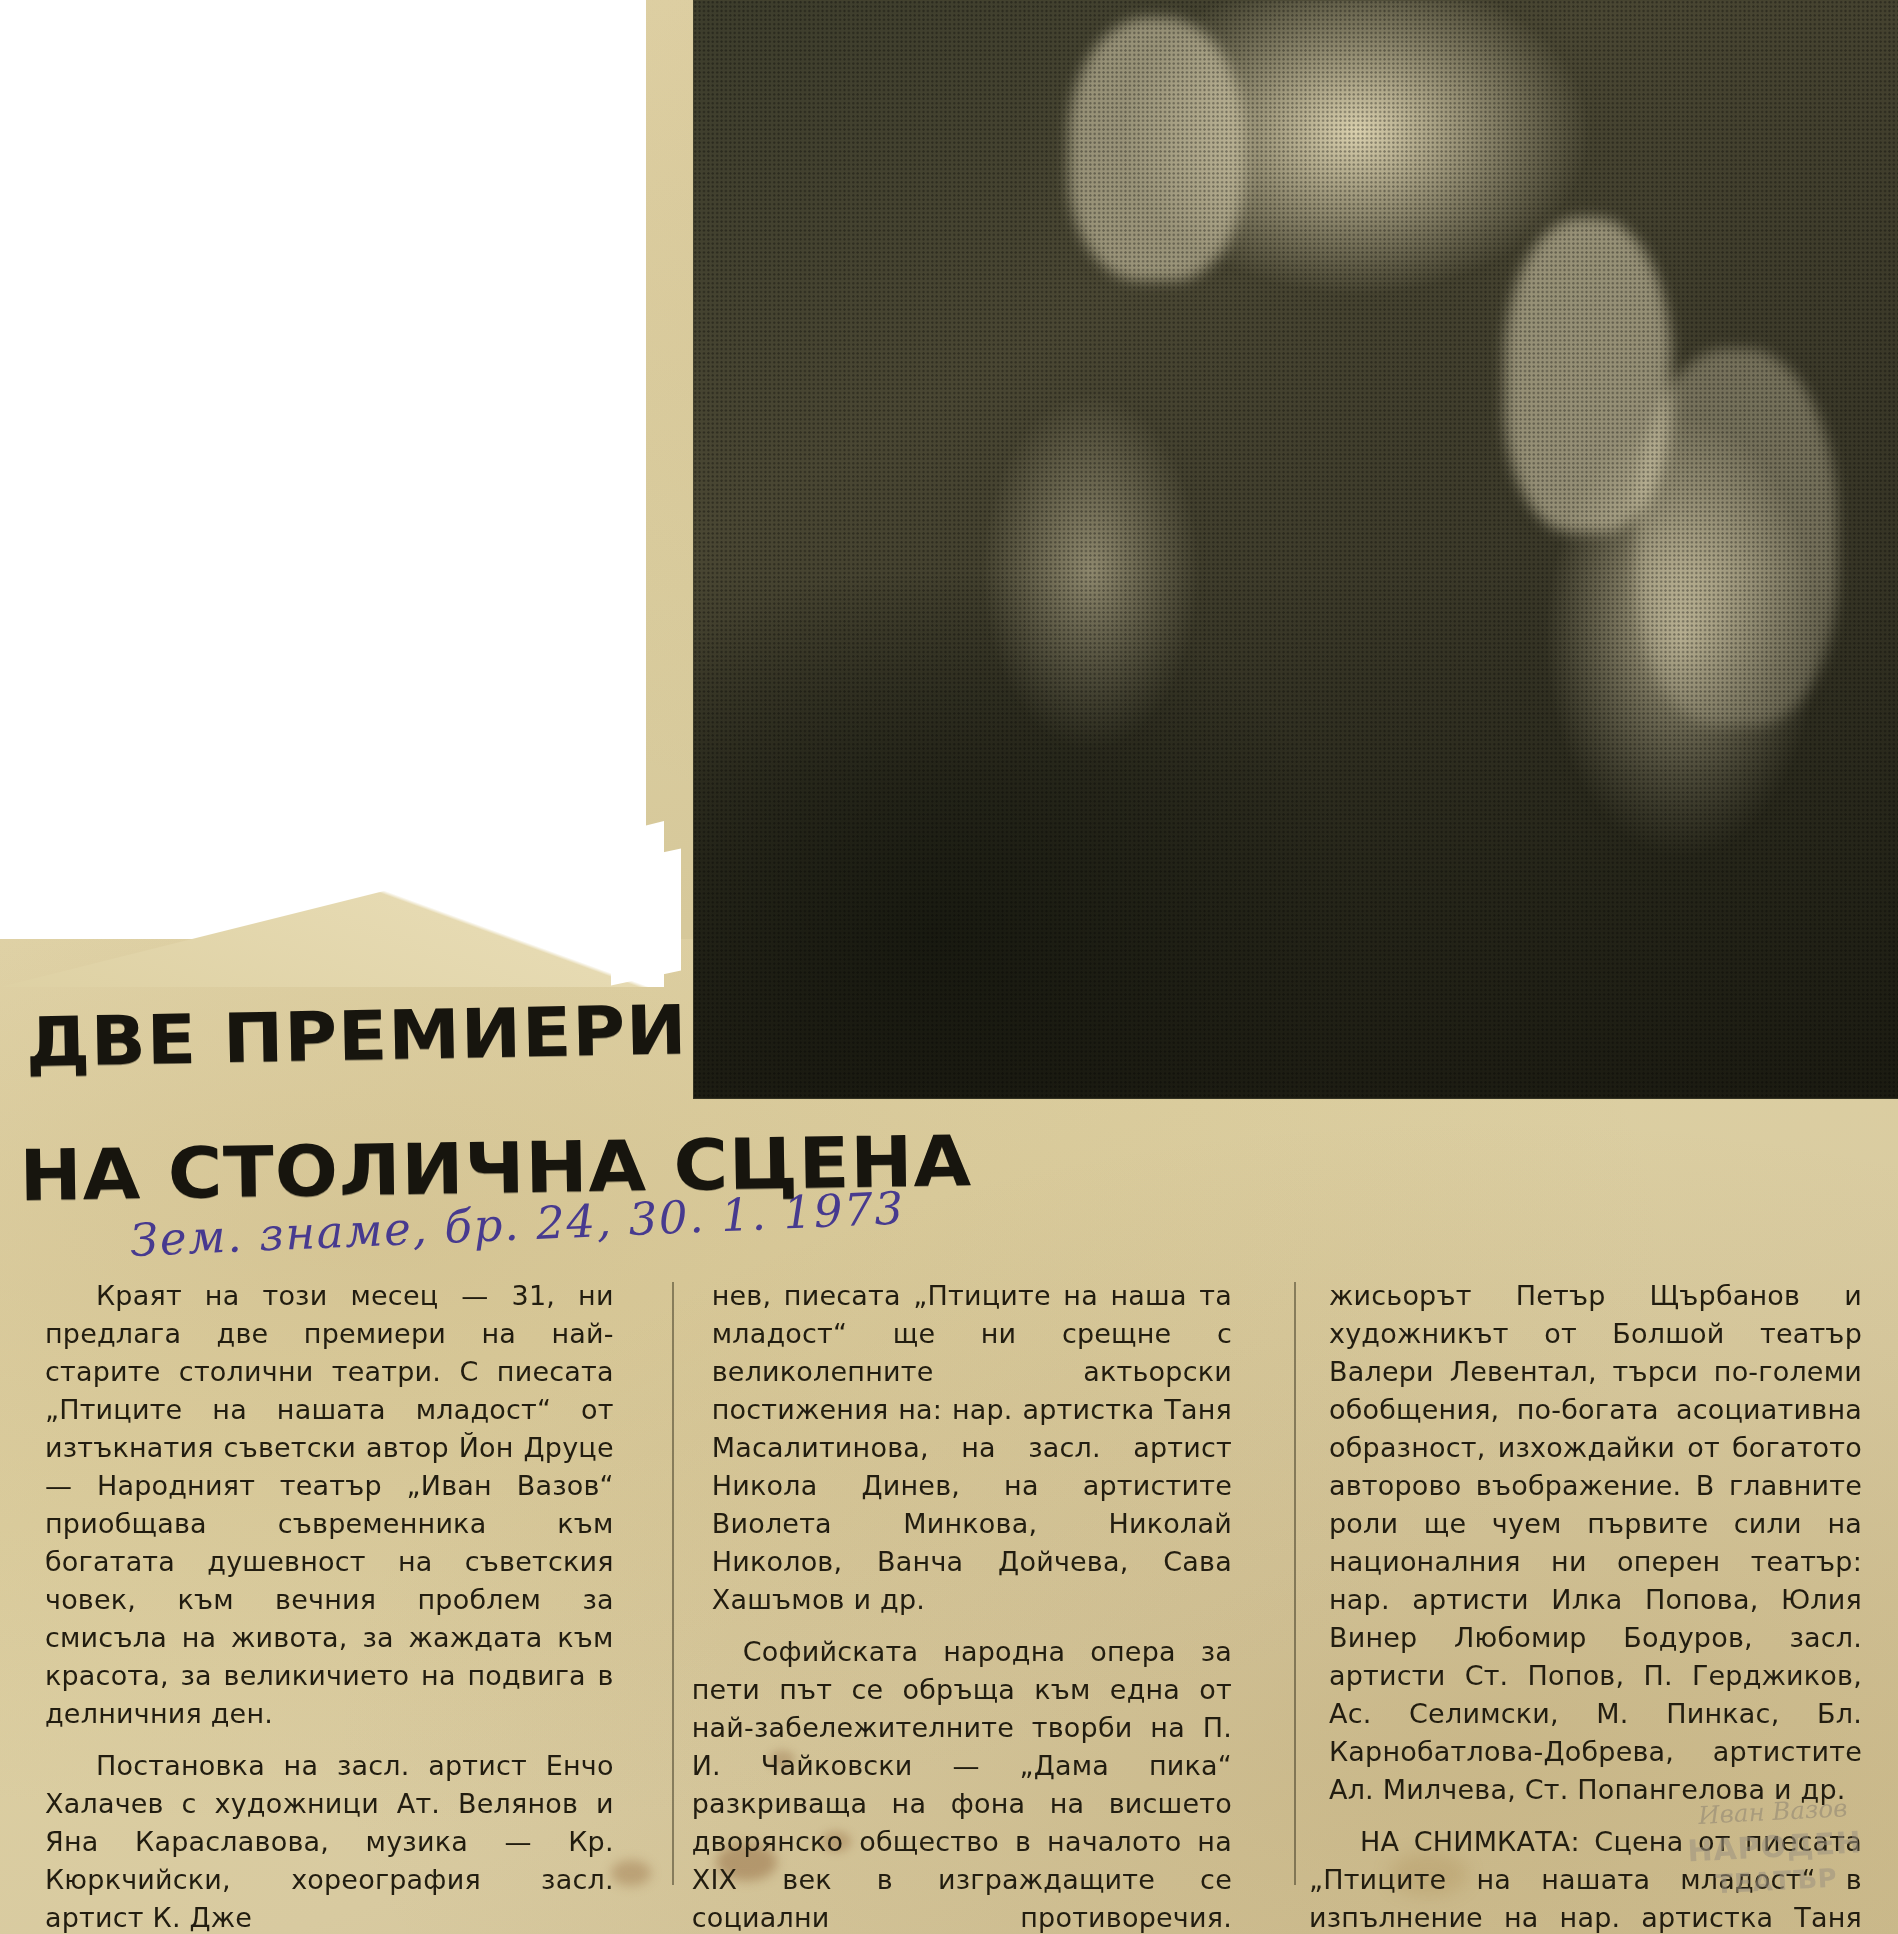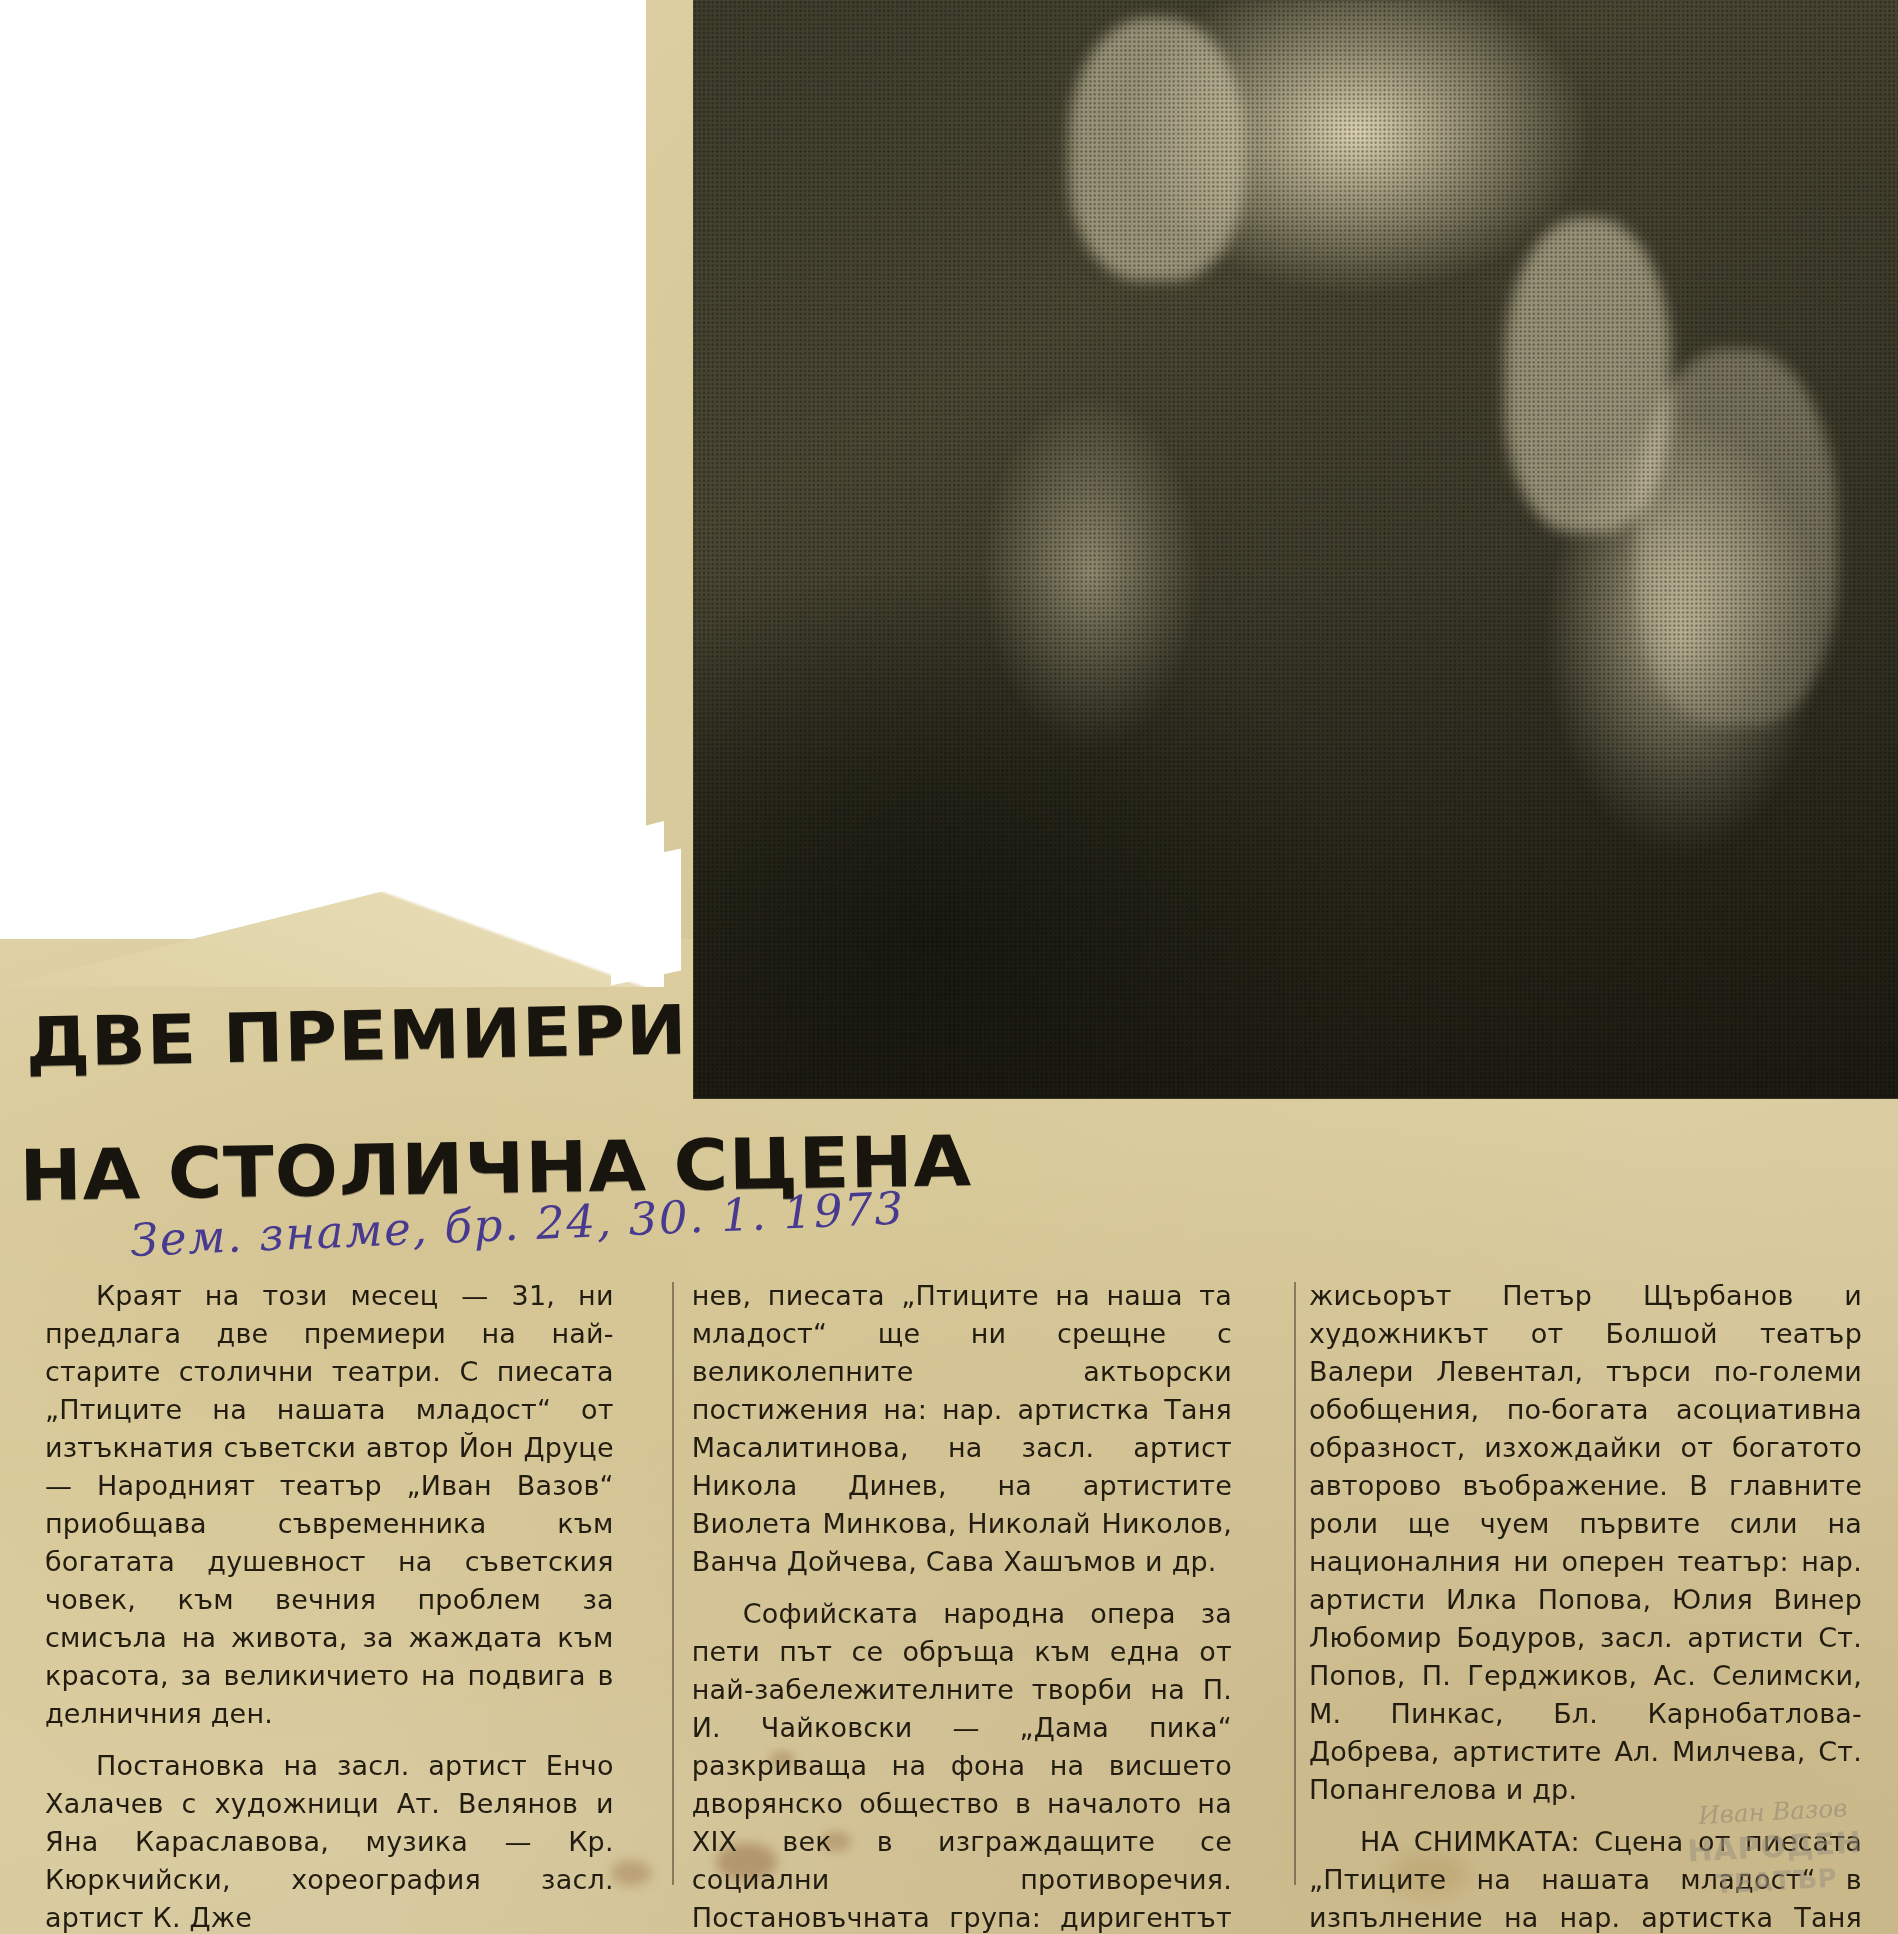--- a/index.html
+++ b/index.html
@@ -195,21 +195,21 @@
   .col p {
     margin: 0 0 14px 0;
     font-family: "DejaVu Sans", sans-serif;
     font-size: 27px;
     line-height: 38px;
     color: #221d10;
     text-align: justify;
     text-indent: 51px;
     letter-spacing: 0.2px;
   }
-  .col p.no-indent { text-indent: 0; }
+  .col p.no-indent { text-indent: 0; margin-left: 20px; }
   .credit {
     text-align: right !important;
     text-indent: 0 !important;
     margin-top: 23px;
   }
 
   
   .stamp {
     position: absolute;
     left: 1666px;

